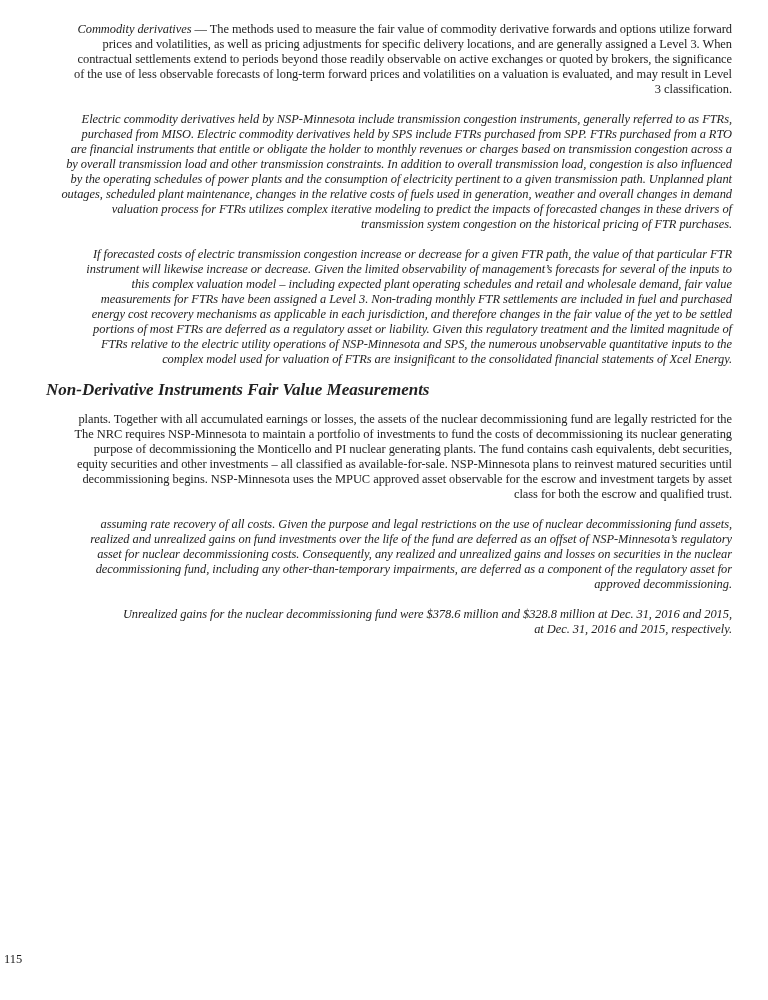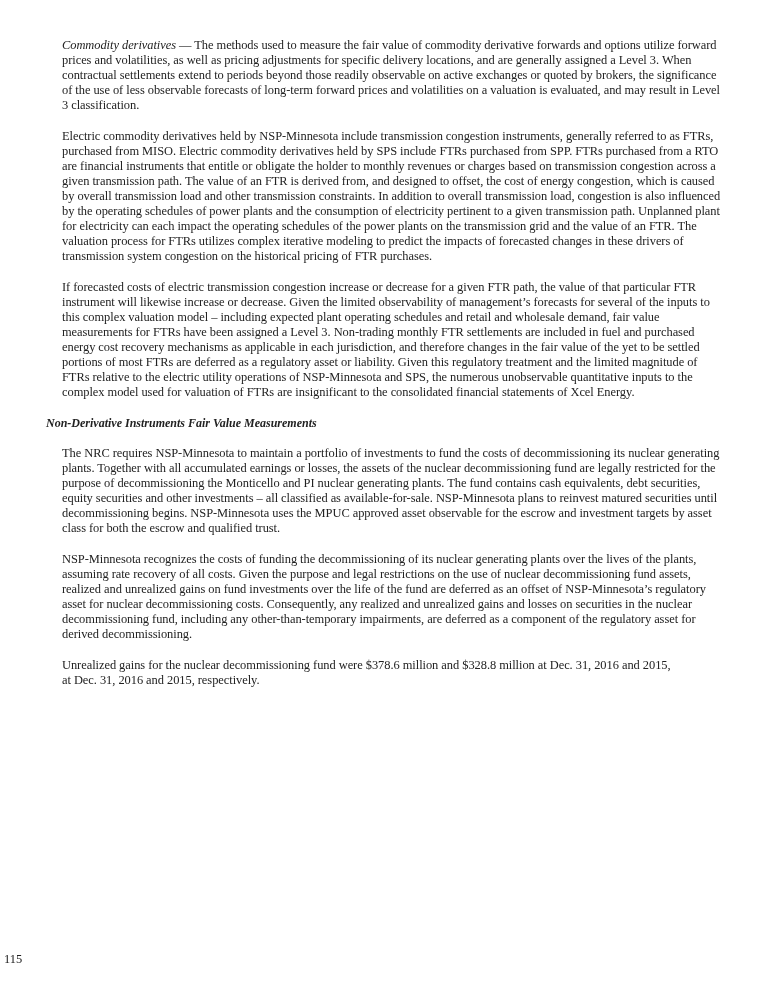--- a/index.html
+++ b/index.html
@@ -15,33 +15,34 @@
       font-family: "Liberation Serif", "DejaVu Serif", serif;
       color: #222222;
     }
     .page {
       position: absolute;
       left: 46px;
       top: 22px;
       width: 686px;
     }
     .para {
-      margin: 16px;
+      margin: 0;
       font-size: 12.45px;
       line-height: 15px;
       letter-spacing: -0.05px;
       word-spacing: 0px;
+      text-align: right;
     }
-    .para + .para { margin-top: 15px; }
+    .para + .para { margin-top: 15px; font-style: italic; }
     .lead {
       font-style: italic;
     }
     .heading {
       margin: 15px 0 0 0;
-      font-size: 12px;
+      font-size: 17px;
       line-height: 15px;
       font-weight: bold;
       font-style: italic;
     }
     .heading + .para { margin-top: 15px; }
     .line {
       display: block;
       white-space: nowrap;
     }
     .page-number {
@@ -65,57 +66,55 @@
     <span class="line">prices and volatilities, as well as pricing adjustments for specific delivery locations, and are generally assigned a Level 3.  When</span>
     <span class="line">contractual settlements extend to periods beyond those readily observable on active exchanges or quoted by brokers, the significance</span>
     <span class="line">of the use of less observable forecasts of long-term forward prices and volatilities on a valuation is evaluated, and may result in Level</span>
     <span class="line">3 classification.</span>
   </p>
 
   <p class="para">
     <span class="line">Electric commodity derivatives held by NSP-Minnesota include transmission congestion instruments, generally referred to as FTRs,</span>
     <span class="line">purchased from MISO.  Electric commodity derivatives held by SPS include FTRs purchased from SPP.  FTRs purchased from a RTO</span>
     <span class="line">are financial instruments that entitle or obligate the holder to monthly revenues or charges based on transmission congestion across a</span>
-    <span class="line">given transmission path.  The value of an FTR is derived from, and designed to offset, the cost of energy congestion, which is caused</span>
     <span class="line">by overall transmission load and other transmission constraints.  In addition to overall transmission load, congestion is also influenced</span>
     <span class="line">by the operating schedules of power plants and the consumption of electricity pertinent to a given transmission path.  Unplanned plant</span>
-    <span class="line">for electricity can each impact the operating schedules of the power plants on the transmission grid and the value of an FTR.  The</span>
+    <span class="line">outages, scheduled plant maintenance, changes in the relative costs of fuels used in generation, weather and overall changes in demand</span>
     <span class="line">valuation process for FTRs utilizes complex iterative modeling to predict the impacts of forecasted changes in these drivers of</span>
     <span class="line">transmission system congestion on the historical pricing of FTR purchases.</span>
   </p>
 
   <p class="para">
     <span class="line">If forecasted costs of electric transmission congestion increase or decrease for a given FTR path, the value of that particular FTR</span>
     <span class="line">instrument will likewise increase or decrease.  Given the limited observability of management’s forecasts for several of the inputs to</span>
     <span class="line">this complex valuation model – including expected plant operating schedules and retail and wholesale demand, fair value</span>
     <span class="line">measurements for FTRs have been assigned a Level 3.  Non-trading monthly FTR settlements are included in fuel and purchased</span>
     <span class="line">energy cost recovery mechanisms as applicable in each jurisdiction, and therefore changes in the fair value of the yet to be settled</span>
     <span class="line">portions of most FTRs are deferred as a regulatory asset or liability.  Given this regulatory treatment and the limited magnitude of</span>
     <span class="line">FTRs relative to the electric utility operations of NSP-Minnesota and SPS, the numerous unobservable quantitative inputs to the</span>
     <span class="line">complex model used for valuation of FTRs are insignificant to the consolidated financial statements of Xcel Energy.</span>
   </p>
 
   <h3 class="heading">Non-Derivative Instruments Fair Value Measurements</h3>
 
   <p class="para">
+    <span class="line">plants.  Together with all accumulated earnings or losses, the assets of the nuclear decommissioning fund are legally restricted for the</span>
     <span class="line">The NRC requires NSP-Minnesota to maintain a portfolio of investments to fund the costs of decommissioning its nuclear generating</span>
-    <span class="line">plants.  Together with all accumulated earnings or losses, the assets of the nuclear decommissioning fund are legally restricted for the</span>
     <span class="line">purpose of decommissioning the Monticello and PI nuclear generating plants.  The fund contains cash equivalents, debt securities,</span>
     <span class="line">equity securities and other investments – all classified as available-for-sale.  NSP-Minnesota plans to reinvest matured securities until</span>
     <span class="line">decommissioning begins.  NSP-Minnesota uses the MPUC approved asset observable for the escrow and investment targets by asset</span>
     <span class="line">class for both the escrow and qualified trust.</span>
   </p>
 
   <p class="para">
-    <span class="line">NSP-Minnesota recognizes the costs of funding the decommissioning of its nuclear generating plants over the lives of the plants,</span>
     <span class="line">assuming rate recovery of all costs.  Given the purpose and legal restrictions on the use of nuclear decommissioning fund assets,</span>
     <span class="line">realized and unrealized gains on fund investments over the life of the fund are deferred as an offset of NSP-Minnesota’s regulatory</span>
     <span class="line">asset for nuclear decommissioning costs.  Consequently, any realized and unrealized gains and losses on securities in the nuclear</span>
     <span class="line">decommissioning fund, including any other-than-temporary impairments, are deferred as a component of the regulatory asset for</span>
-    <span class="line">derived decommissioning.</span>
+    <span class="line">approved decommissioning.</span>
   </p>
 
   <p class="para">
     <span class="line">Unrealized gains for the nuclear decommissioning fund were $378.6 million and $328.8 million at Dec. 31, 2016 and 2015,</span>
     <span class="line">at Dec. 31, 2016 and 2015, respectively.</span>
   </p>
 
 </div>
 
 <div class="page-number">115</div>

